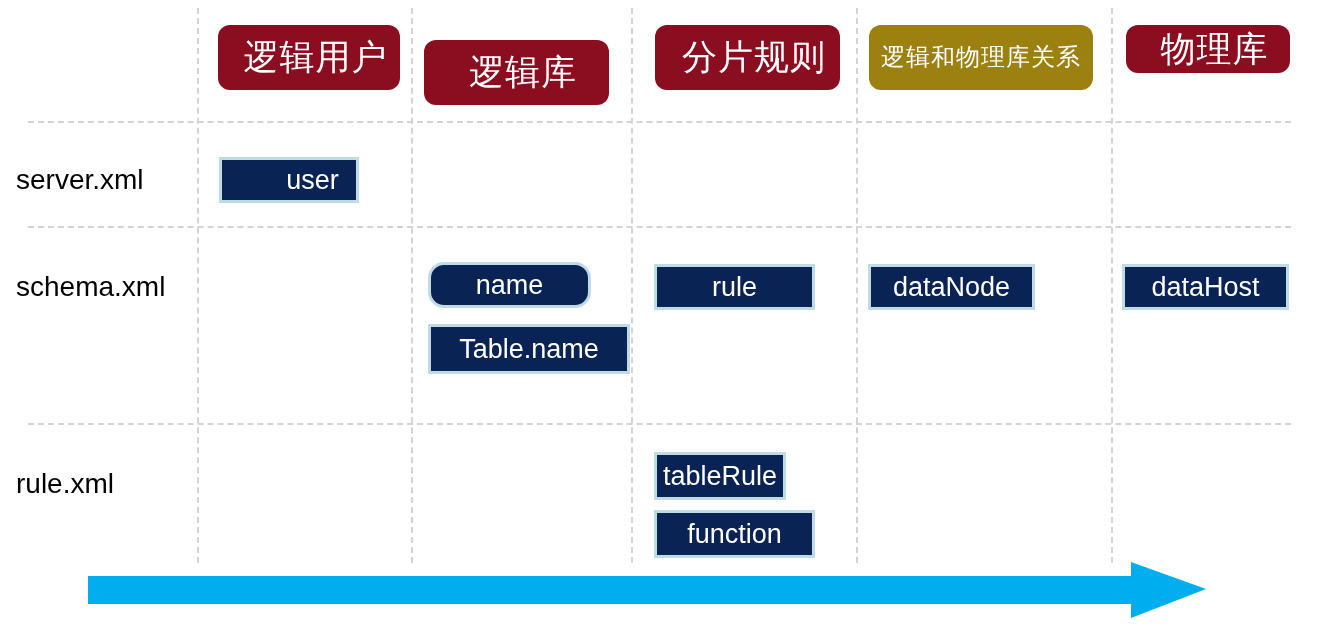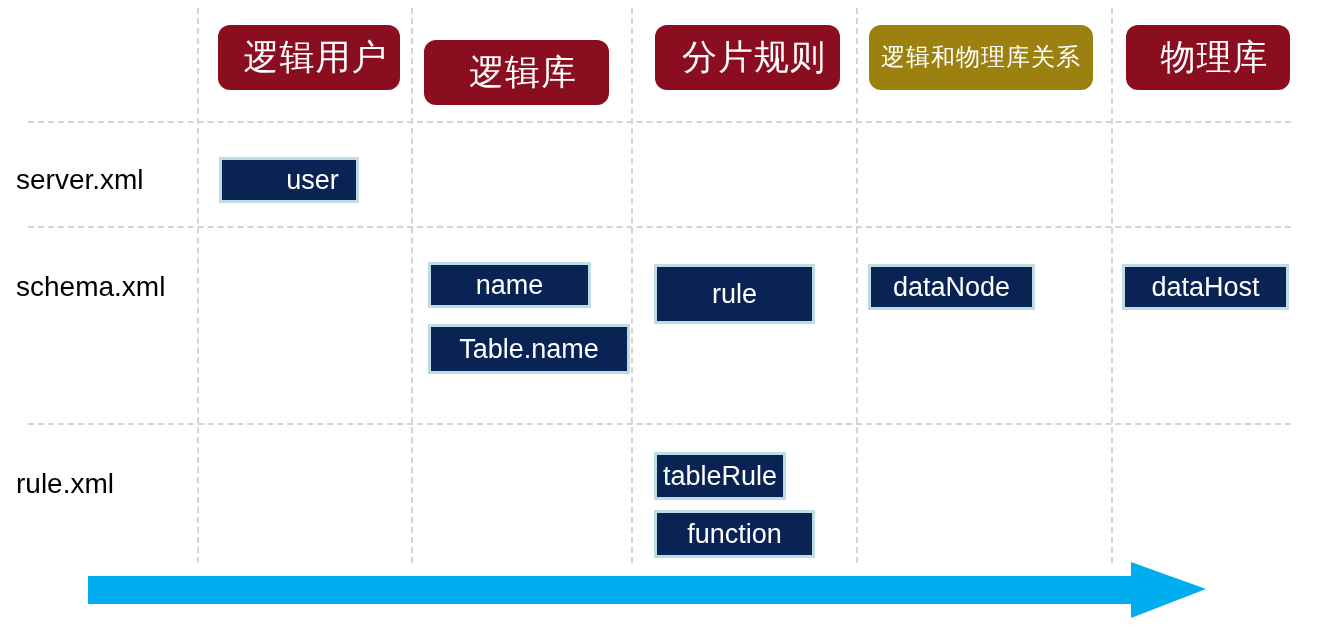--- a/index.html
+++ b/index.html
@@ -104,49 +104,49 @@
   </div>
 
   <div class="pill red big" style="left:655px; top:25px; width:185px; height:65px;">
     <span>分片规则</span>
   </div>
 
   <div class="pill gold small" style="left:869px; top:25px; width:224px; height:65px;">
     <span>逻辑和物理库关系</span>
   </div>
 
-  <div class="pill red big" style="left:1126px; top:25px; width:164px; height:65px;">
+  <div class="pill red big" style="left:1126px; top:25px; width:164px; height:48px;">
     <span>物理库</span>
   </div>
 
   <div class="rowlabel" style="left:16px; top:164px;">
     <span>server.xml</span>
   </div>
 
   <div class="rowlabel" style="left:16px; top:271px;">
     <span>schema.xml</span>
   </div>
 
   <div class="rowlabel" style="left:16px; top:468px;">
     <span>rule.xml</span>
   </div>
 
   <div class="navy" style="left:219px; top:157px; width:140px; height:46px;padding-left:47px;">
     <span>user</span>
   </div>
 
-  <div class="navy" style="left:428px; top:262px; width:163px; height:46px;">
+  <div class="navy" style="left:428px; top:262px; width:163px; height:46px;border-radius:16px;">
     <span>name</span>
   </div>
 
   <div class="navy" style="left:428px; top:324px; width:202px; height:50px;">
     <span>Table.name</span>
   </div>
 
-  <div class="navy" style="left:654px; top:264px; width:161px; height:60px;">
+  <div class="navy" style="left:654px; top:264px; width:161px; height:46px;">
     <span>rule</span>
   </div>
 
   <div class="navy" style="left:868px; top:264px; width:167px; height:46px;">
     <span>dataNode</span>
   </div>
 
   <div class="navy" style="left:1122px; top:264px; width:167px; height:46px;">
     <span>dataHost</span>
   </div>

